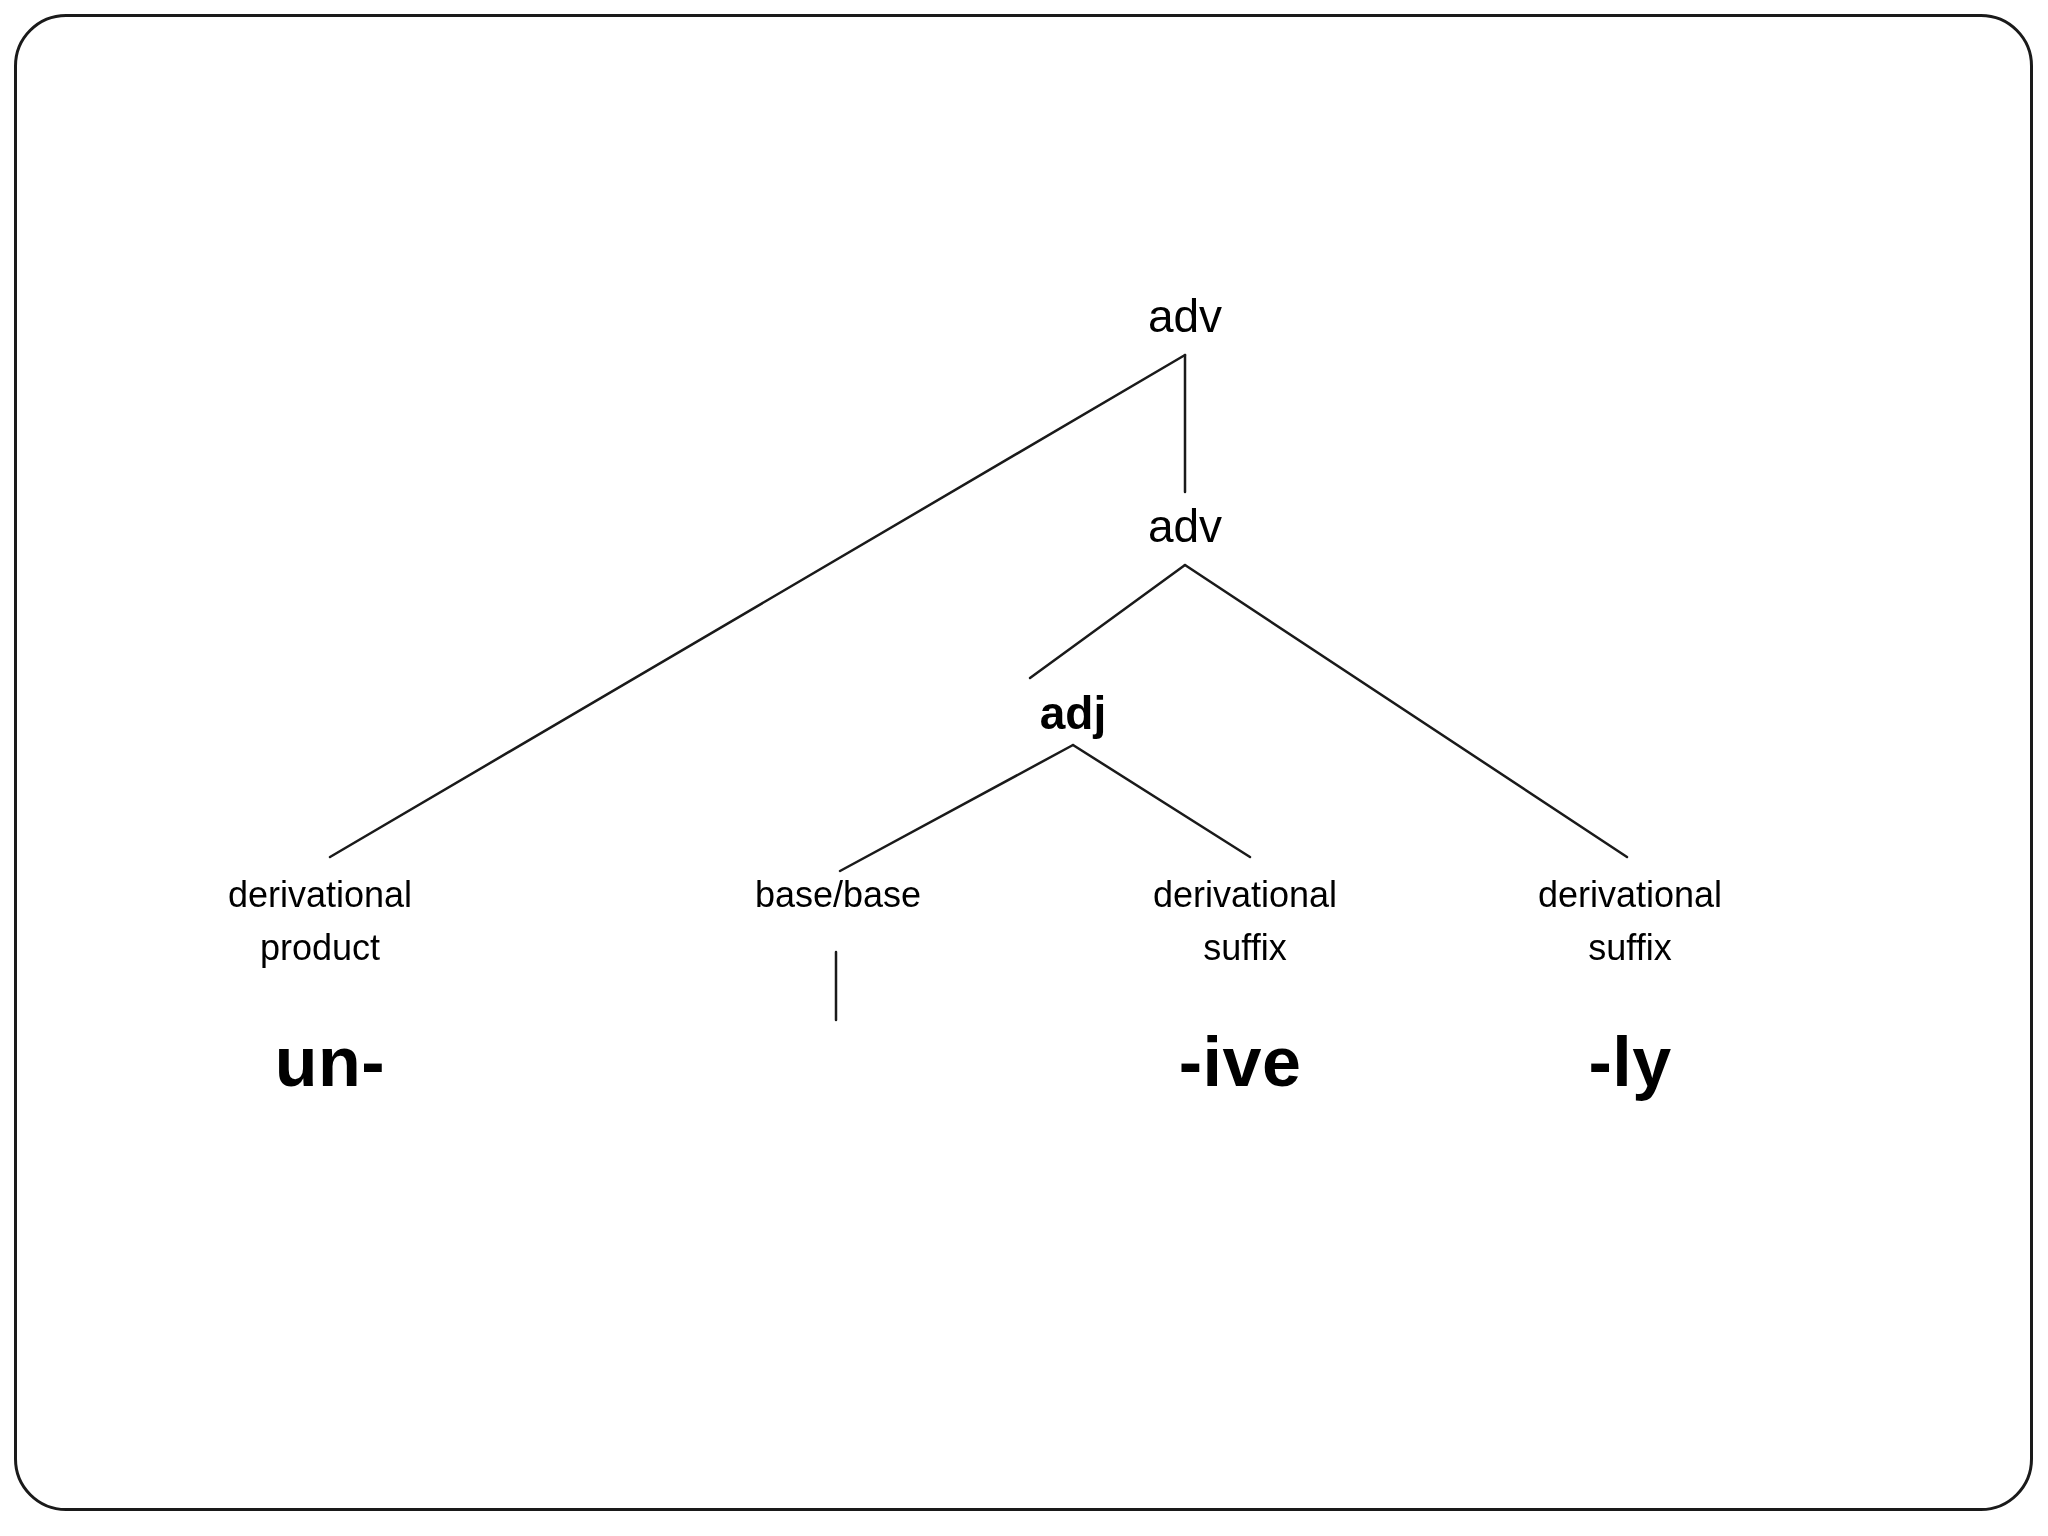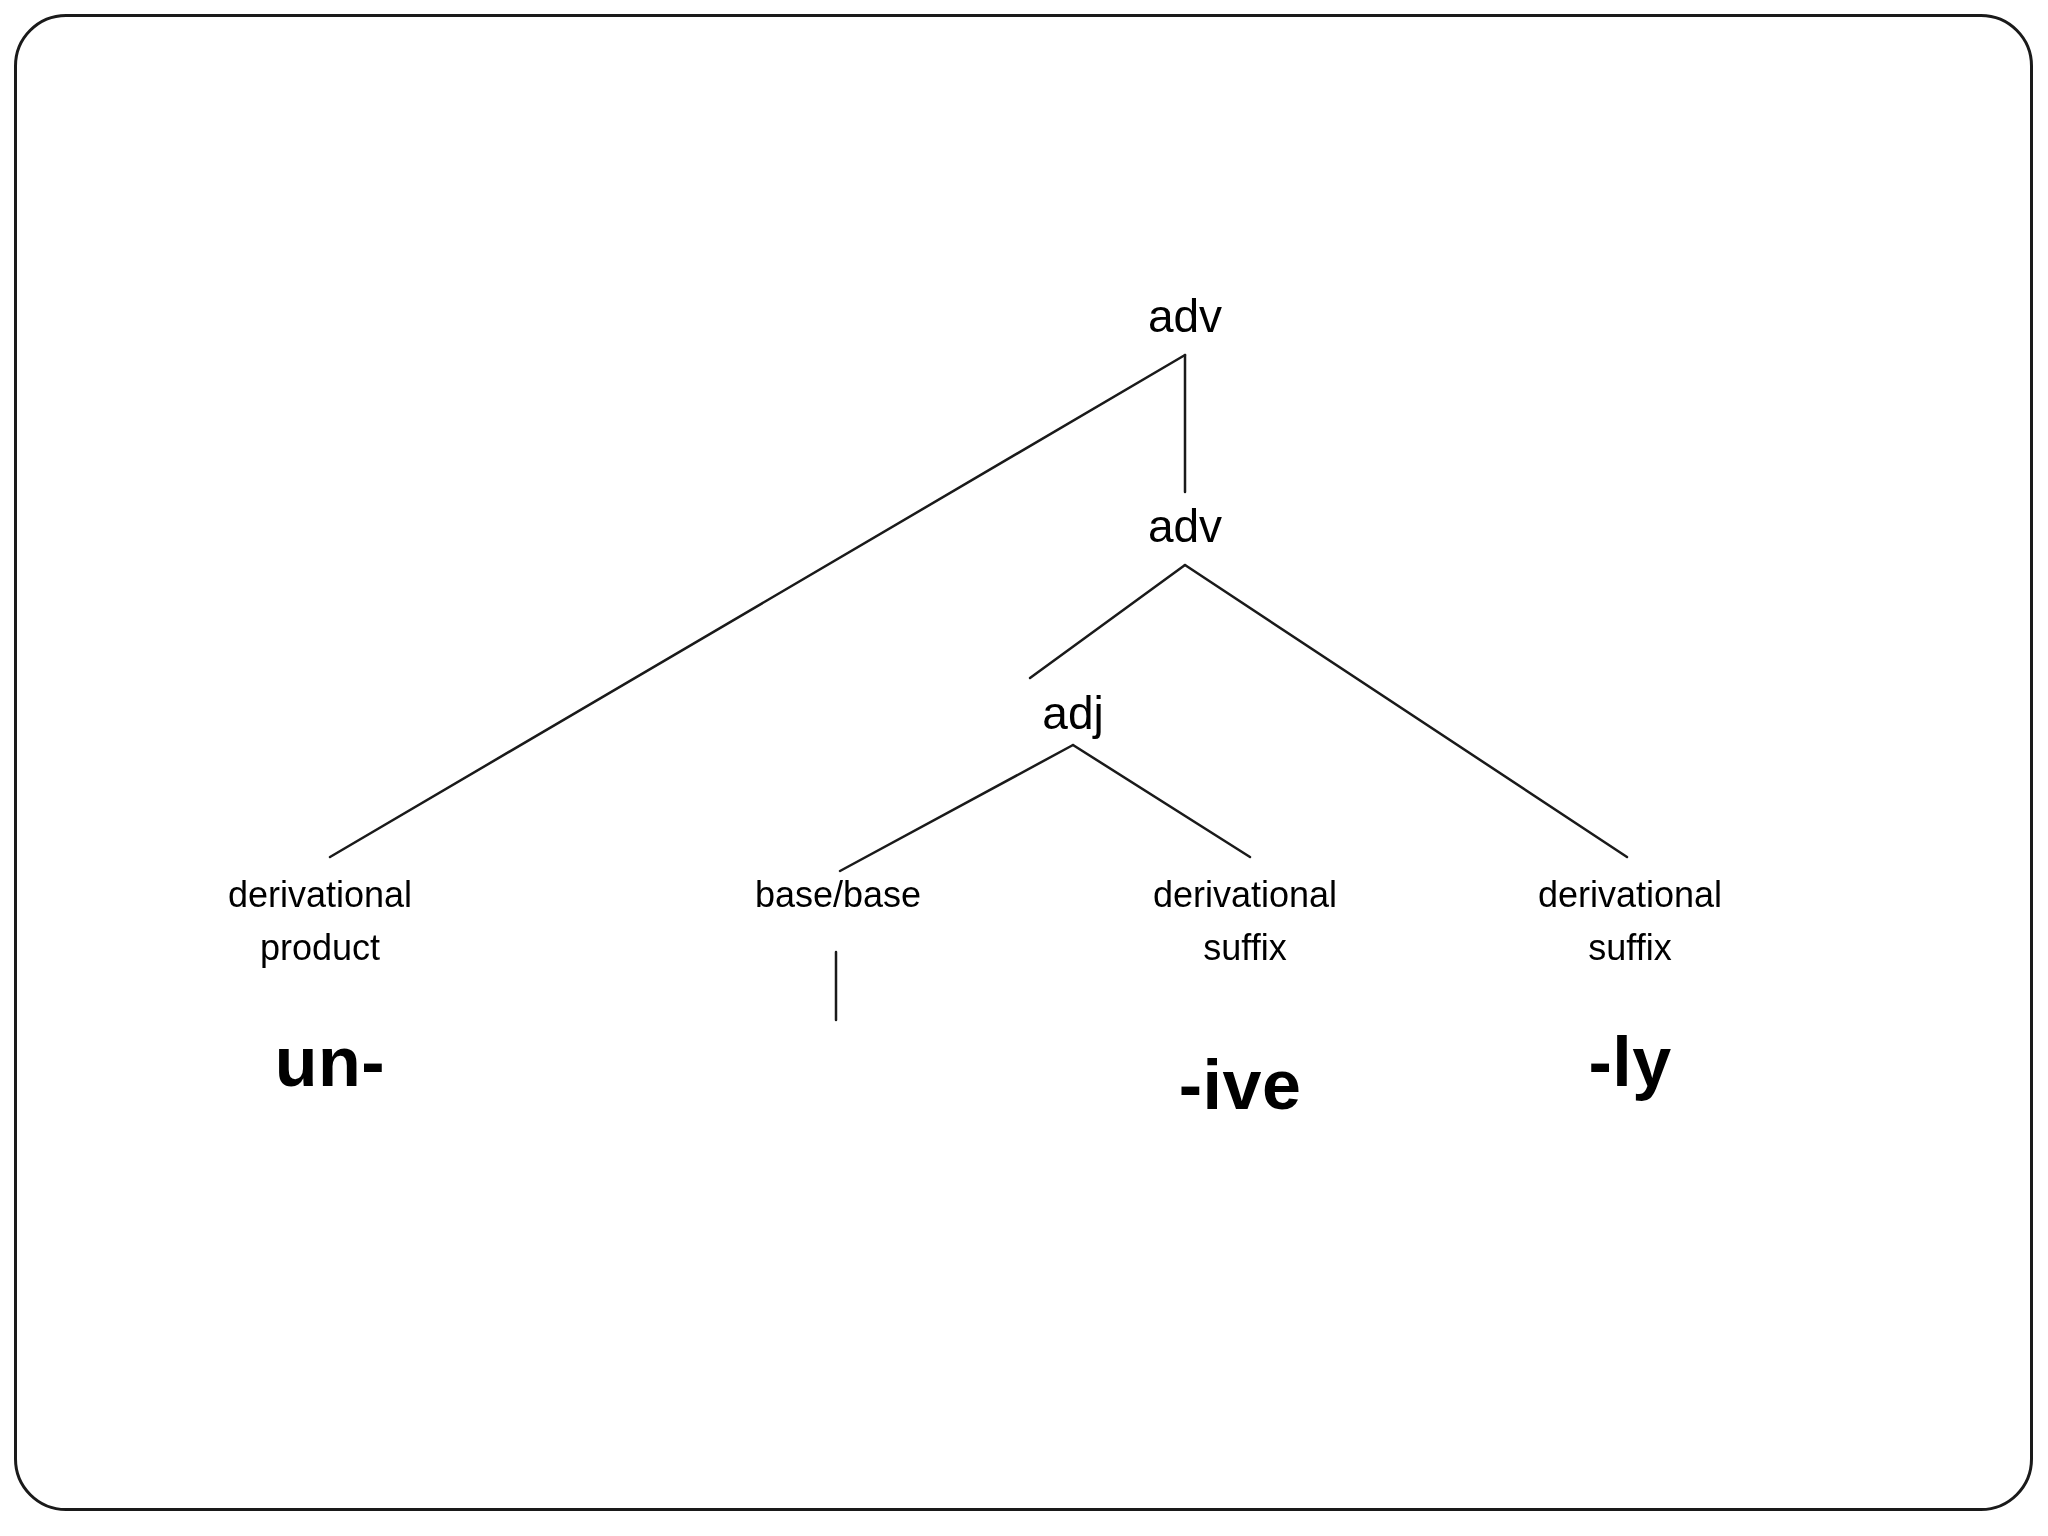--- a/index.html
+++ b/index.html
@@ -74,21 +74,21 @@
       <line x1="1073" y1="745" x2="840" y2="871"></line>
       <line x1="1073" y1="745" x2="1250" y2="857"></line>
       <line x1="836" y1="952" x2="836" y2="1020"></line>
     </g>
   </svg>
 
   <div class="node-label cat-label" style="left:1185px; top:293px;">adv</div>
 
   <div class="node-label cat-label" style="left:1185px; top:503px;">adv</div>
 
-  <div class="node-label cat-label" style="left:1073px; top:690px;">adj</div>
+  <div class="node-label cat-label" style="left:1073px; top:690px;font-weight:bold;">adj</div>
 
   <div class="node-label role-label" style="left:320px; top:868px;">
     <div>derivational</div>
     <div>product</div>
   </div>
 
   <div class="node-label role-label" style="left:838px; top:868px;">
     <div>base/base</div>
   </div>
 
@@ -98,17 +98,17 @@
   </div>
 
   <div class="node-label role-label" style="left:1630px; top:868px;">
     <div>derivational</div>
     <div>suffix</div>
   </div>
 
   <div class="node-label morph-label" style="left:330px; top:1027px;">un-</div>
 
 
-  <div class="node-label morph-label" style="left:1240px; top:1027px;margin-top:23px;">-ive</div>
+  <div class="node-label morph-label" style="left:1240px; top:1027px;">-ive</div>
 
   <div class="node-label morph-label" style="left:1630px; top:1027px;">-ly</div>
 
 </div>
 
 </body></html>

